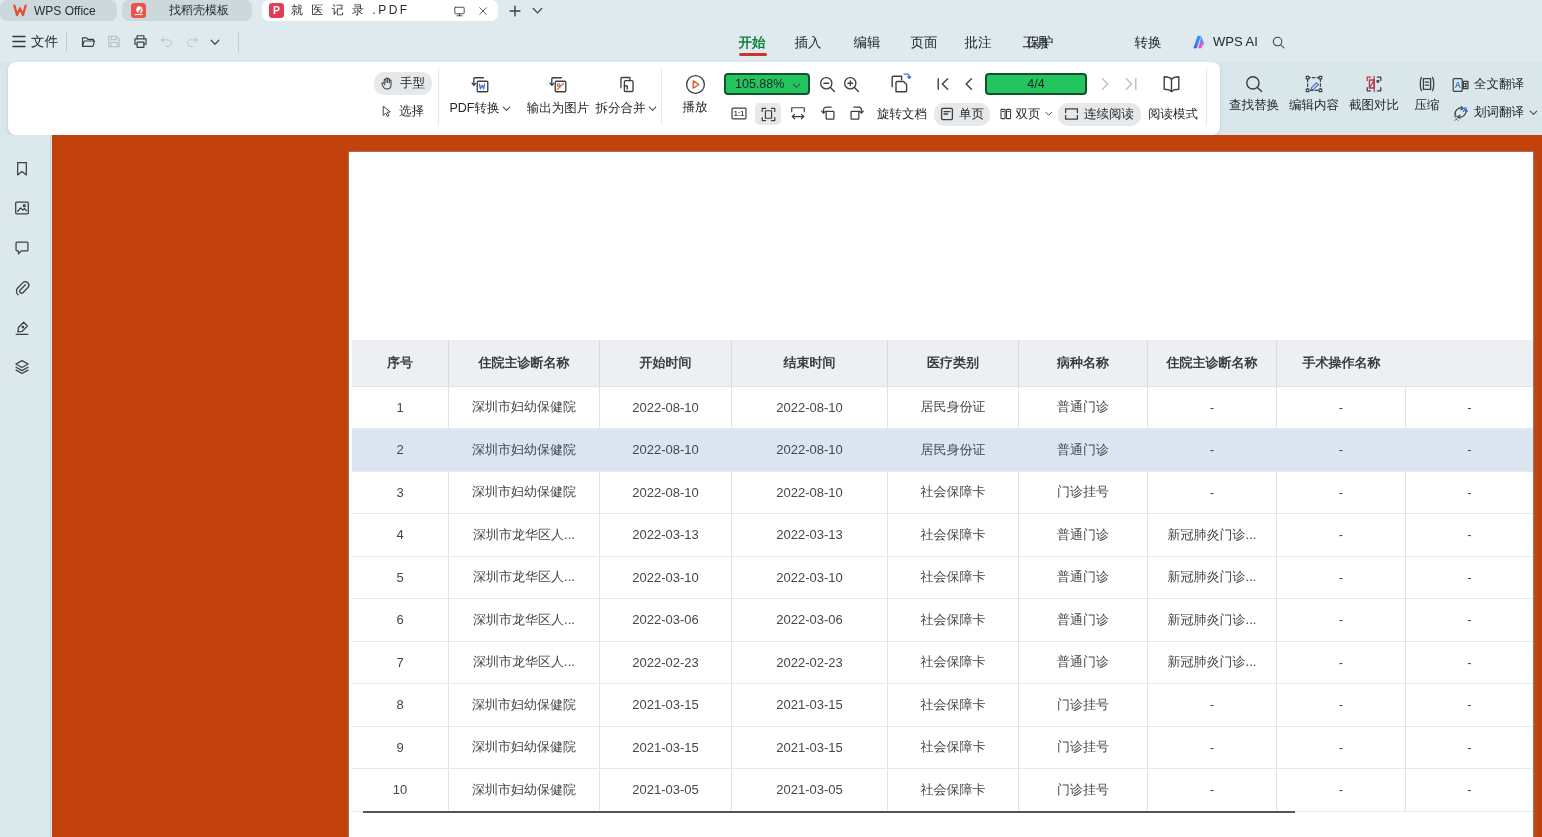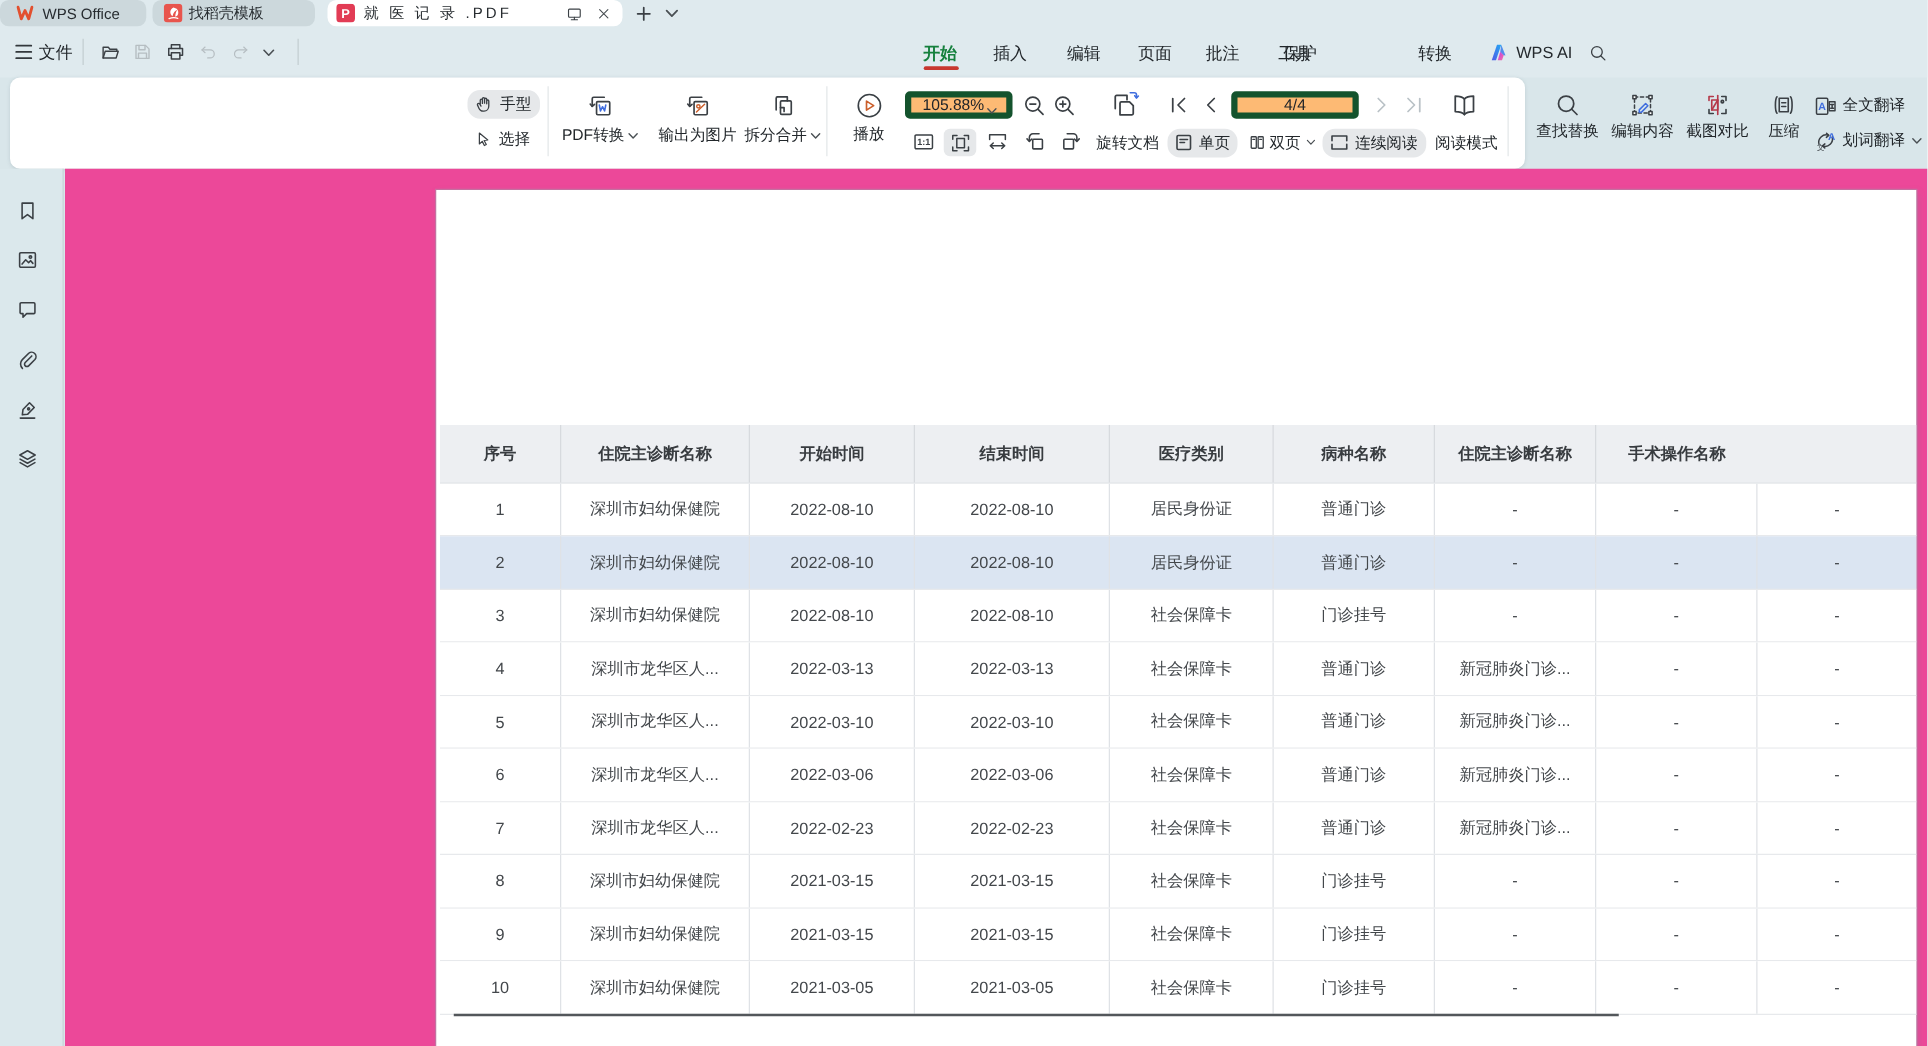--- a/index.html
+++ b/index.html
@@ -24,29 +24,29 @@
 
   
   #ribbon { position:absolute; top:62px; left:8px; width:1212px; height:73px; background:#ffffff;
             border-radius:8px; box-shadow:0 1px 3px rgba(130,150,155,.30); }
   .rb { position:absolute; display:flex; align-items:center; gap:5px; height:23px; border-radius:10px;
         font-size:12.5px; color:#22272b; white-space:nowrap; padding:0 6px; }
   .rb.on { background:#e6e8ea; }
   .big { position:absolute; display:flex; flex-direction:column; align-items:center; font-size:12.5px; color:#22272b; }
   .big .lbl { margin-top:4px; display:flex; align-items:center; gap:2px; white-space:nowrap; }
   .rsep { position:absolute; top:7px; width:1px; height:56px; background:#e4e7e9; }
-  .inputbox { position:absolute; height:22px; border:5px solid #14532d; border-radius:4px; background:#fdba74;
+  .inputbox { position:absolute; height:22px; border:2px solid #14532d; border-radius:4px; background:#22c55e;
               display:flex; align-items:center; font-size:12.5px; color:#212529; }
 
   
   #sidebar { position:absolute; top:135px; left:0; width:51px; bottom:0; background:#dbe8ec; border-right:1px solid #c7d3d7; }
   #sidebar .ic { position:absolute; left:13px; width:18px; height:18px; }
 
   
-  #docarea { position:absolute; top:135px; left:52px; right:0; bottom:0; background:#ec4899; overflow:hidden; }
+  #docarea { position:absolute; top:135px; left:52px; right:0; bottom:0; background:#c2410c; overflow:hidden; }
   #page { position:absolute; left:297px; top:17px; width:1184px; height:700px; background:#ffffff;
           box-shadow:0 0 0 1px rgba(150,168,175,.40), 1px 2px 6px rgba(110,135,142,.35); }
   #tbl { position:absolute; left:3px; top:188px; width:1181px; font-size:13px; color:#43474b; }
   .tr { display:grid; grid-template-columns:97px 151px 132px 156px 131px 129px 129px 129px 127px; }
   .th, .td { display:flex; align-items:center; justify-content:center; text-align:center;
              border-right:1px solid #dfe2e6; overflow:hidden; white-space:nowrap; }
   .th:last-child, .td:last-child { border-right:none; }
   #thead { height:46.5px; background:#edeff2; border-bottom:1px solid #e0e3e6; }
   #thead .th { font-weight:bold; color:#383c40; border-right:1px solid #d7dade; }
   #thead .th:last-child { border-right:none; }
@@ -60,21 +60,21 @@
 <div id="chrome">
 
   <div class="wtab" style="left:0;width:117px;padding-left:13px;gap:7px;">
     <span class="ic" style="width:14px;height:13px;">
         <svg viewBox="0 0 16 14" fill="none" stroke="#e2502f" stroke-width="2.6" stroke-linecap="round" stroke-linejoin="round">
           <path d="M1.6 1.5 4.6 12.2 8 4.6 11.4 12.2 14.4 1.5"></path>
         </svg>
       </span>
     <span>WPS Office</span>
   </div>
-  <div class="wtab" style="left:122px;width:130px;padding-left:9px;gap:5px;">
+  <div class="wtab" style="left:122px;width:130px;padding-left:9px;gap:23px;">
     <span class="ic" style="width:15px;height:15px;">
         <svg viewBox="0 0 16 16">
           <rect x="0" y="0" width="16" height="16" rx="3.5" fill="#e8554d"></rect>
           <path d="M8.3 3.2 C5.2 4.6 4.6 8.4 7.5 10.6 C8 8 9.6 6 11.6 5.2 C10.6 6.6 9.9 8.6 9.8 11 C12.6 10.6 13.4 6.4 11 4.2 Z" fill="#ffffff"></path>
           <path d="M4.5 12.6 C7 11.8 10 11.8 12 12.4" stroke="#ffffff" stroke-width="1.1" fill="none" stroke-linecap="round"></path>
         </svg>
       </span>
     <span>找稻壳模板</span>
   </div>
   <div class="wtab active" style="left:262px;width:236px;padding-left:7px;gap:7px;">

